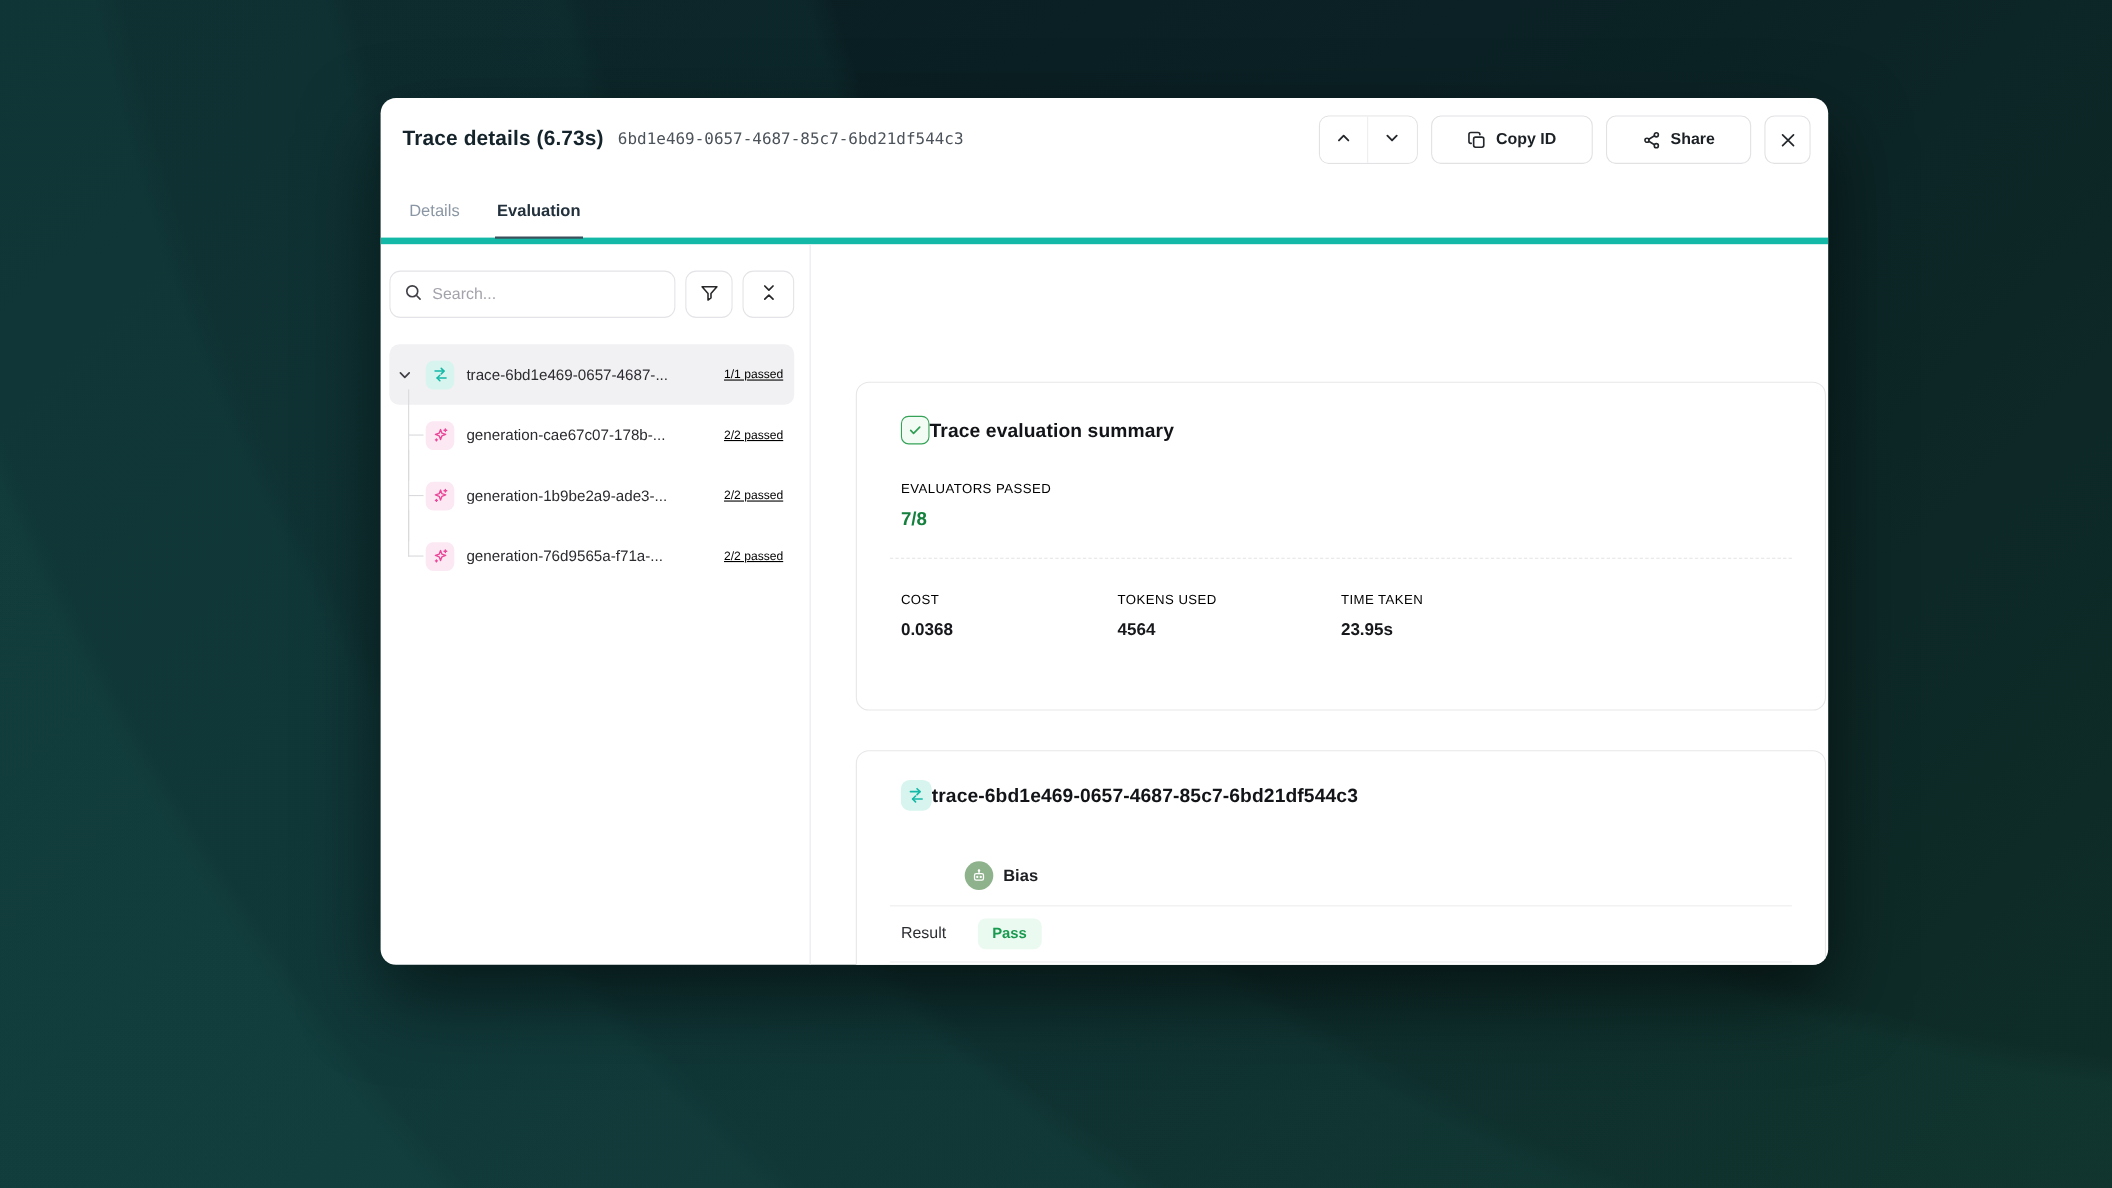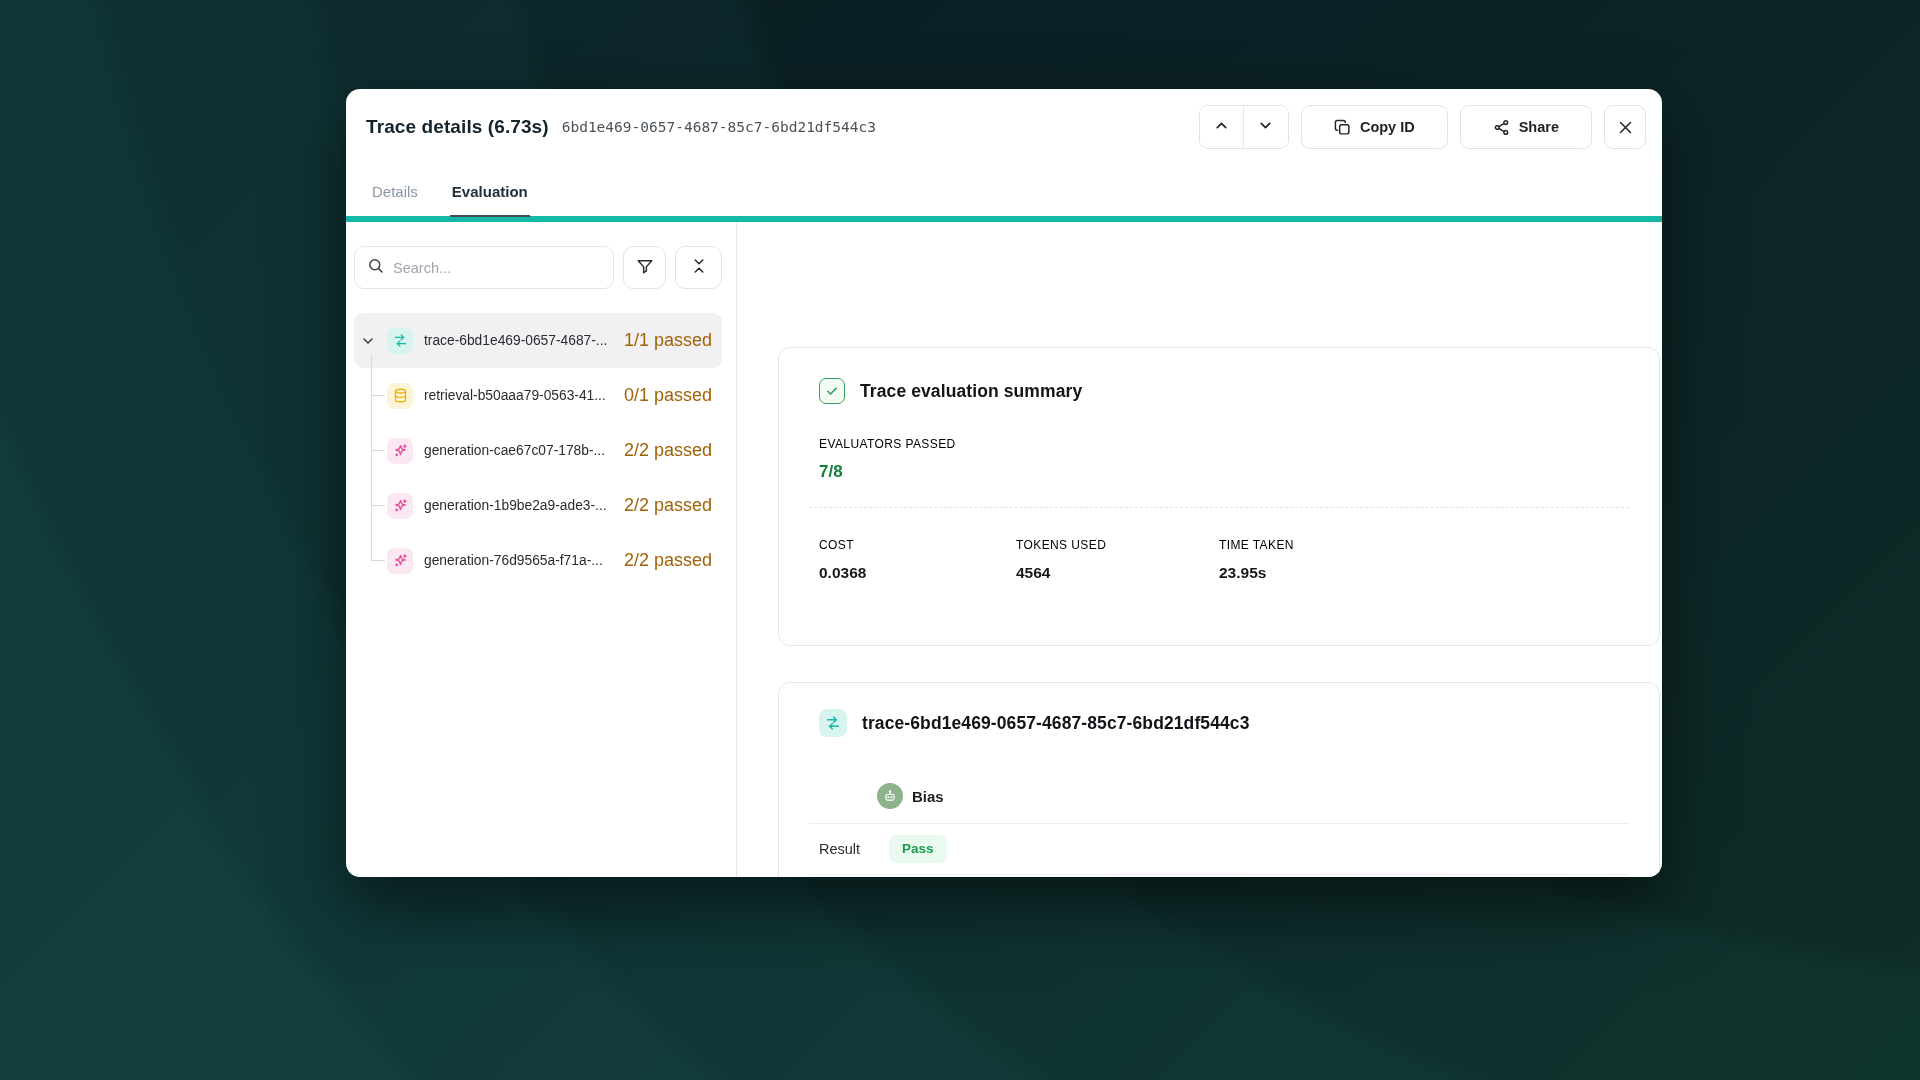--- a/index.html
+++ b/index.html
@@ -71,29 +71,29 @@
   .trow.child .tconn::before { content:""; position:absolute; left:11px; top:-14px; bottom:50%;
           width:13px; border-left:1px solid #d9d9de; border-bottom:1px solid #d9d9de; }
   .trow.child.cont .tconn::after { content:""; position:absolute; left:11px; top:50%; bottom:-14px;
           border-left:1px solid #d9d9de; }
   .tico { width:26px; height:26px; border-radius:7px; flex:0 0 auto;
           display:flex; align-items:center; justify-content:center; margin-right:11px; }
   .tico.teal   { background:#d7f4ee; }
   .tico.yellow { background:#fdf5d7; }
   .tico.pink   { background:#fbe8f3; }
   .tlabel { flex:1; font-size:13.8px; color:#2b2b30; white-space:nowrap; overflow:hidden; }
-  .tcount { font-size:18px; color:#a16207; margin-left:8px; white-space:nowrap; }
+  .tcount { font-size:11px; color:#000000; margin-left:8px; white-space:nowrap;text-decoration:underline; }
 
   
   .main { flex:1; padding:0 2px 0 41px; min-width:0; }
   .card { border:1px solid #e7e7ea; border-radius:12px; background:#fff; }
   .card.summary { margin-top:125px; height:299px; padding:30px 30px 0 40px; }
   .card.trace   { margin-top:36px;  height:560px; padding:26px 30px 0 40px; }
 
-  .card-head { display:flex; align-items:center; gap:15px; }
+  .card-head { display:flex; align-items:center; gap:0; }
   .card-title { font-size:17.5px; font-weight:700; color:#121418; letter-spacing:.1px; }
 
   .mini-label { font-size:12px; color:#000000; font-weight:500; letter-spacing:.4px; }
   .eval-label { margin-top:33px; }
   .eval-value { margin-top:11px; font-size:17px; font-weight:700; color:#15803d; }
   .dashed-div { border-top:1.5px dashed #e3e3e7; margin:25px 0 0 -10px; }
   .stats { display:flex; margin-top:30px; }
   .stat:nth-child(1){ width:197px; } .stat:nth-child(2){ width:203px; }
   .stat-value { margin-top:12px; font-size:15.5px; font-weight:700; color:#17181b; }
 
@@ -220,32 +220,20 @@
                 <path d="M4 7h13"></path>
                 <path d="M13 3l4 4-4 4"></path>
                 <path d="M20 17H7"></path>
                 <path d="M11 13l-4 4 4 4"></path>
               </svg>
           </span>
           <span class="tlabel">trace-6bd1e469-0657-4687-...</span>
           <span class="tcount">1/1 passed</span>
         </div>
 
-        <div class="trow child cont">
-          <span class="tconn"></span>
-          <span class="tico yellow">
-            <svg width="15" height="15" viewBox="0 0 24 24" fill="none" stroke="#eab308" stroke-width="2.1" stroke-linecap="round" stroke-linejoin="round">
-                <ellipse cx="12" cy="5" rx="8" ry="3"></ellipse>
-                <path d="M4 5v7c0 1.66 3.58 3 8 3s8-1.34 8-3V5"></path>
-                <path d="M4 12v7c0 1.66 3.58 3 8 3s8-1.34 8-3v-7"></path>
-              </svg>
-          </span>
-          <span class="tlabel">retrieval-b50aaa79-0563-41...</span>
-          <span class="tcount">0/1 passed</span>
-        </div>
 
         <div class="trow child cont">
           <span class="tconn"></span>
           <span class="tico pink">
             <svg width="15" height="15" viewBox="0 0 24 24" fill="none" stroke="#ec4899" stroke-width="2" stroke-linecap="round" stroke-linejoin="round">
                 <path d="M12 4l2 5.3L19.5 11 14 13.1 12 18.5 10 13.1 4.5 11 10 9.3z"></path>
                 <path d="M19 3v4M17 5h4"></path>
                 <path d="M6 17.5v3M4.5 19h3"></path>
               </svg>
           </span>

